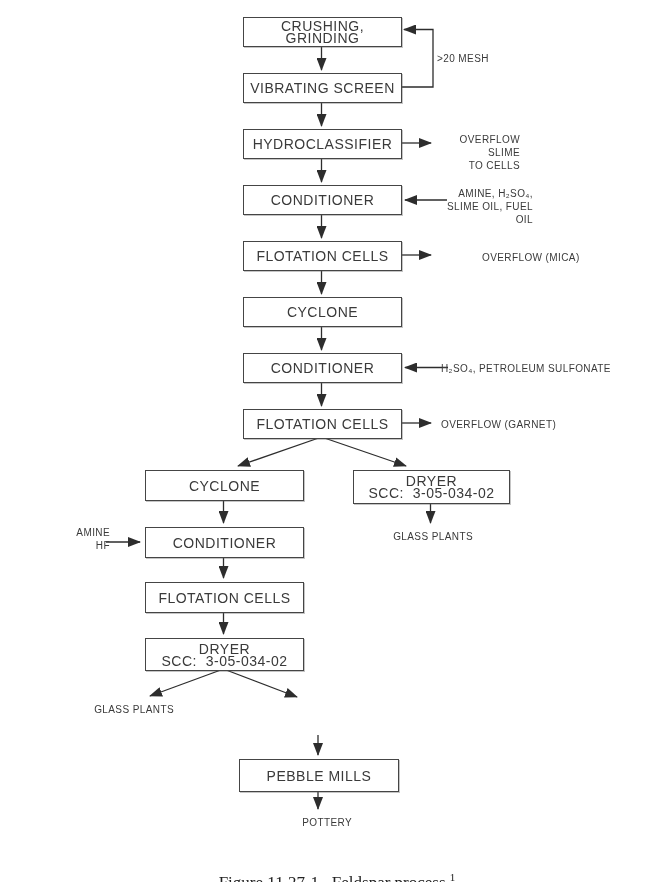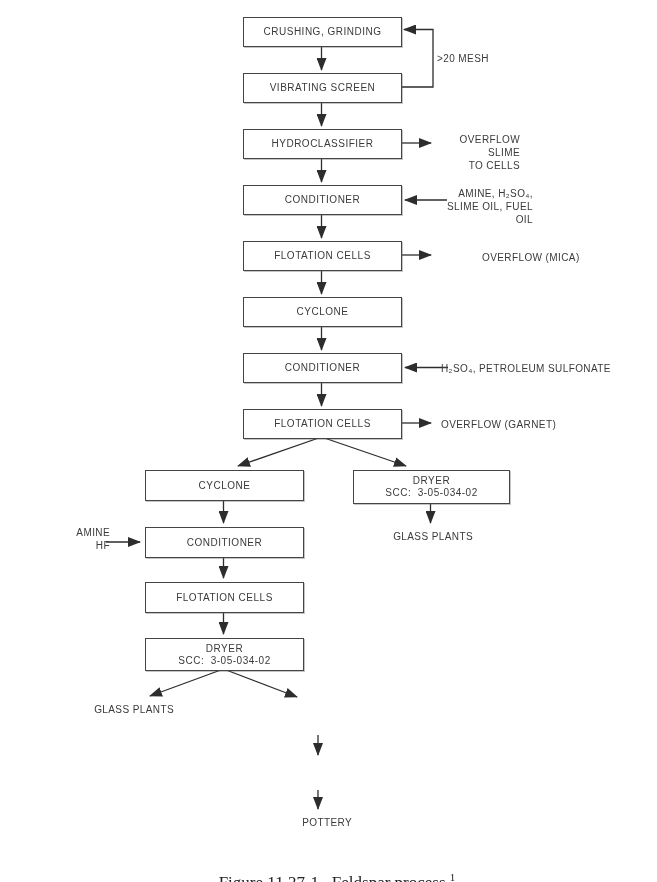--- a/index.html
+++ b/index.html
@@ -1,20 +1,20 @@
 <!DOCTYPE html>
 <html><head>
 <meta charset="utf-8">
 <style>
   html,body{margin:0;padding:0;background:#ffffff;}
   #page{position:relative;width:657px;height:882px;background:#ffffff;overflow:hidden;
         font-family:"Liberation Sans",sans-serif;}
   .box{position:absolute;border:1px solid #454545;background:#ffffff;
        display:flex;flex-direction:column;align-items:center;justify-content:center;
-       font-size:10px;letter-spacing:.5px;color:#3a3a3a;text-align:center;line-height:12px;
+       font-size:14px;letter-spacing:.5px;color:#3a3a3a;text-align:center;line-height:12px;
        box-shadow:1px 1px 0 rgba(90,90,90,.35);}
   .box .sub{white-space:pre;}
   .note{position:absolute;font-size:10px;letter-spacing:.4px;color:#3a3a3a;line-height:13px;white-space:nowrap;}
   .note.center{text-align:right;white-space:normal;}
   svg.layer{position:absolute;left:0;top:0;pointer-events:none;}
   .c{stroke:#2d2d2d;stroke-width:1.3;fill:none;}
   #caption{position:absolute;left:0;top:851px;width:657px;text-align:center;
            font-family:"Liberation Serif",serif;font-size:17px;color:#222;white-space:pre;}
   #caption .sup{font-size:11px;vertical-align:super;}
 </style>
@@ -80,20 +80,21 @@
   </div>
 
   <div class="box" style="left:145px;top:527px;width:157px;height:29px;">CONDITIONER</div>
   <div class="box" style="left:145px;top:582px;width:157px;height:29px;">FLOTATION CELLS</div>
 
   <div class="box" style="left:145px;top:638px;width:157px;height:31px;">
     <div>DRYER</div>
     <div class="sub">SCC:  3-05-034-02</div>
   </div>
 
+  <div class="box" style="left:239px;top:759px;width:158px;height:31px;">PEBBLE MILLS</div>
 
   <div class="note" style="left:437px;top:52px;">&gt;20 MESH</div>
 
   <div class="note center" style="left:434px;top:133px;width:86px;">
     <div>OVERFLOW SLIME</div>
     <div>TO CELLS</div>
   </div>
 
   <div class="note center" style="left:436px;top:187px;width:97px;">
     <div>AMINE, H₂SO₄,</div>

